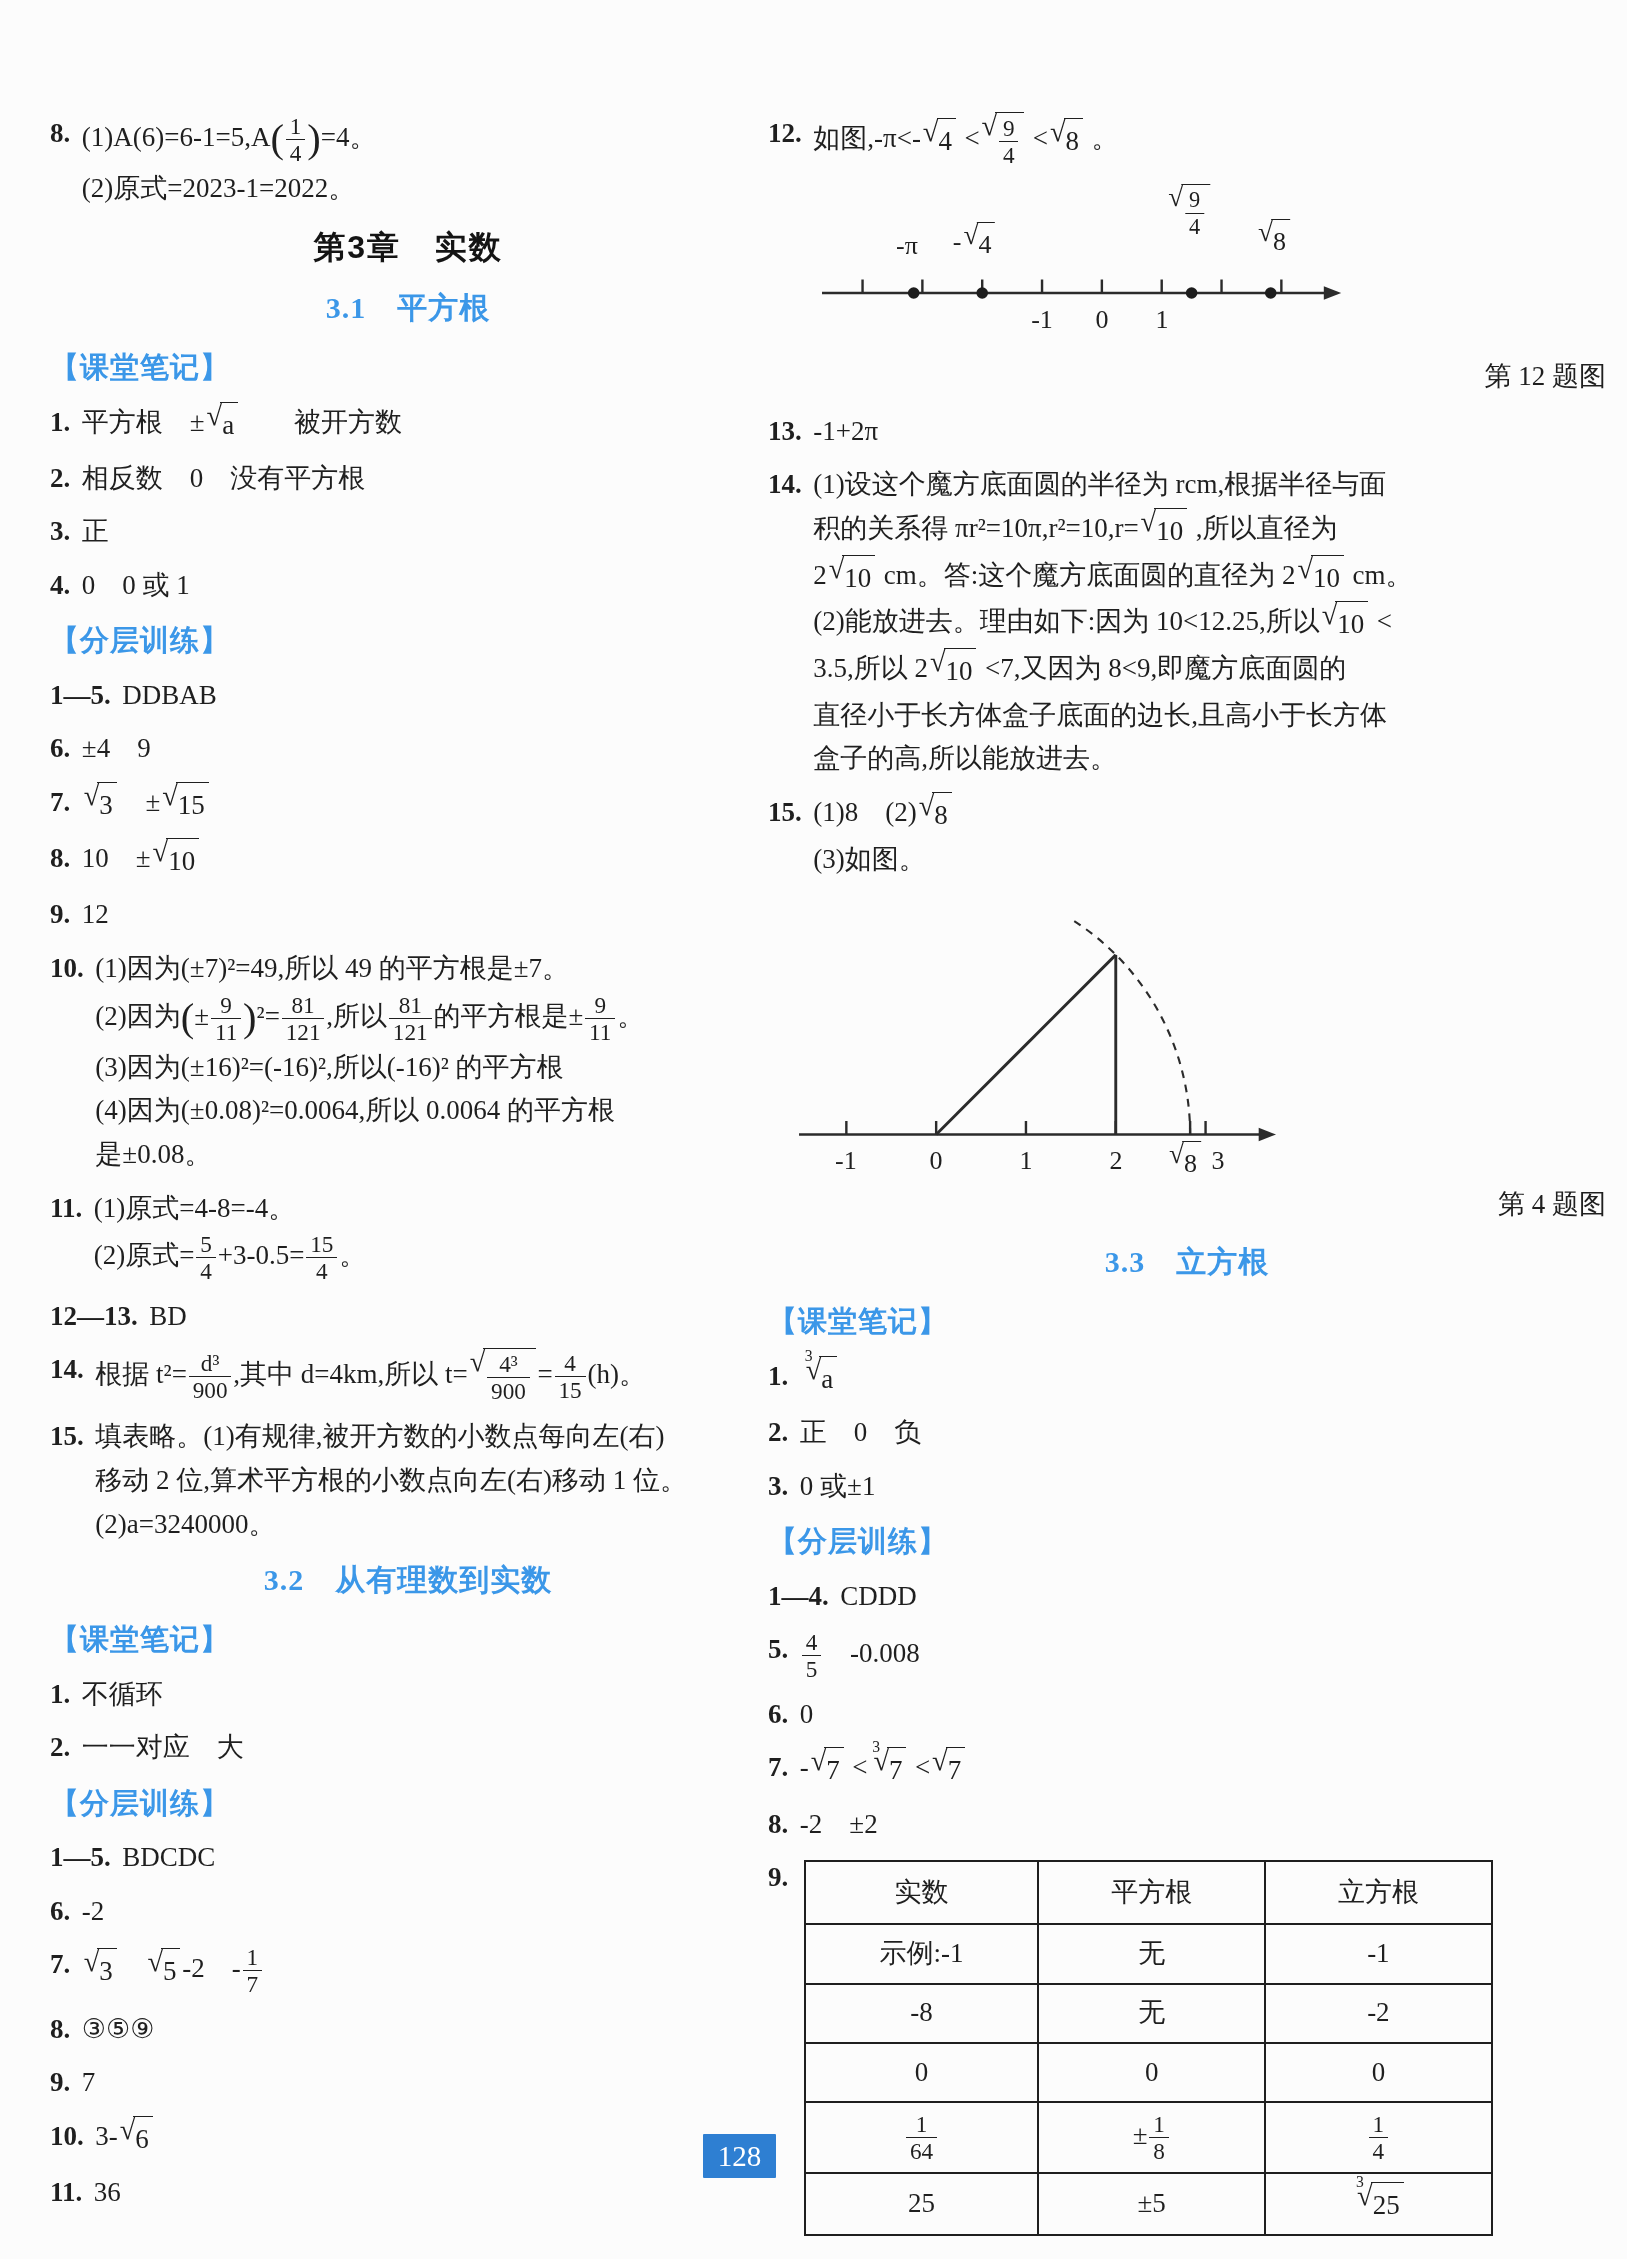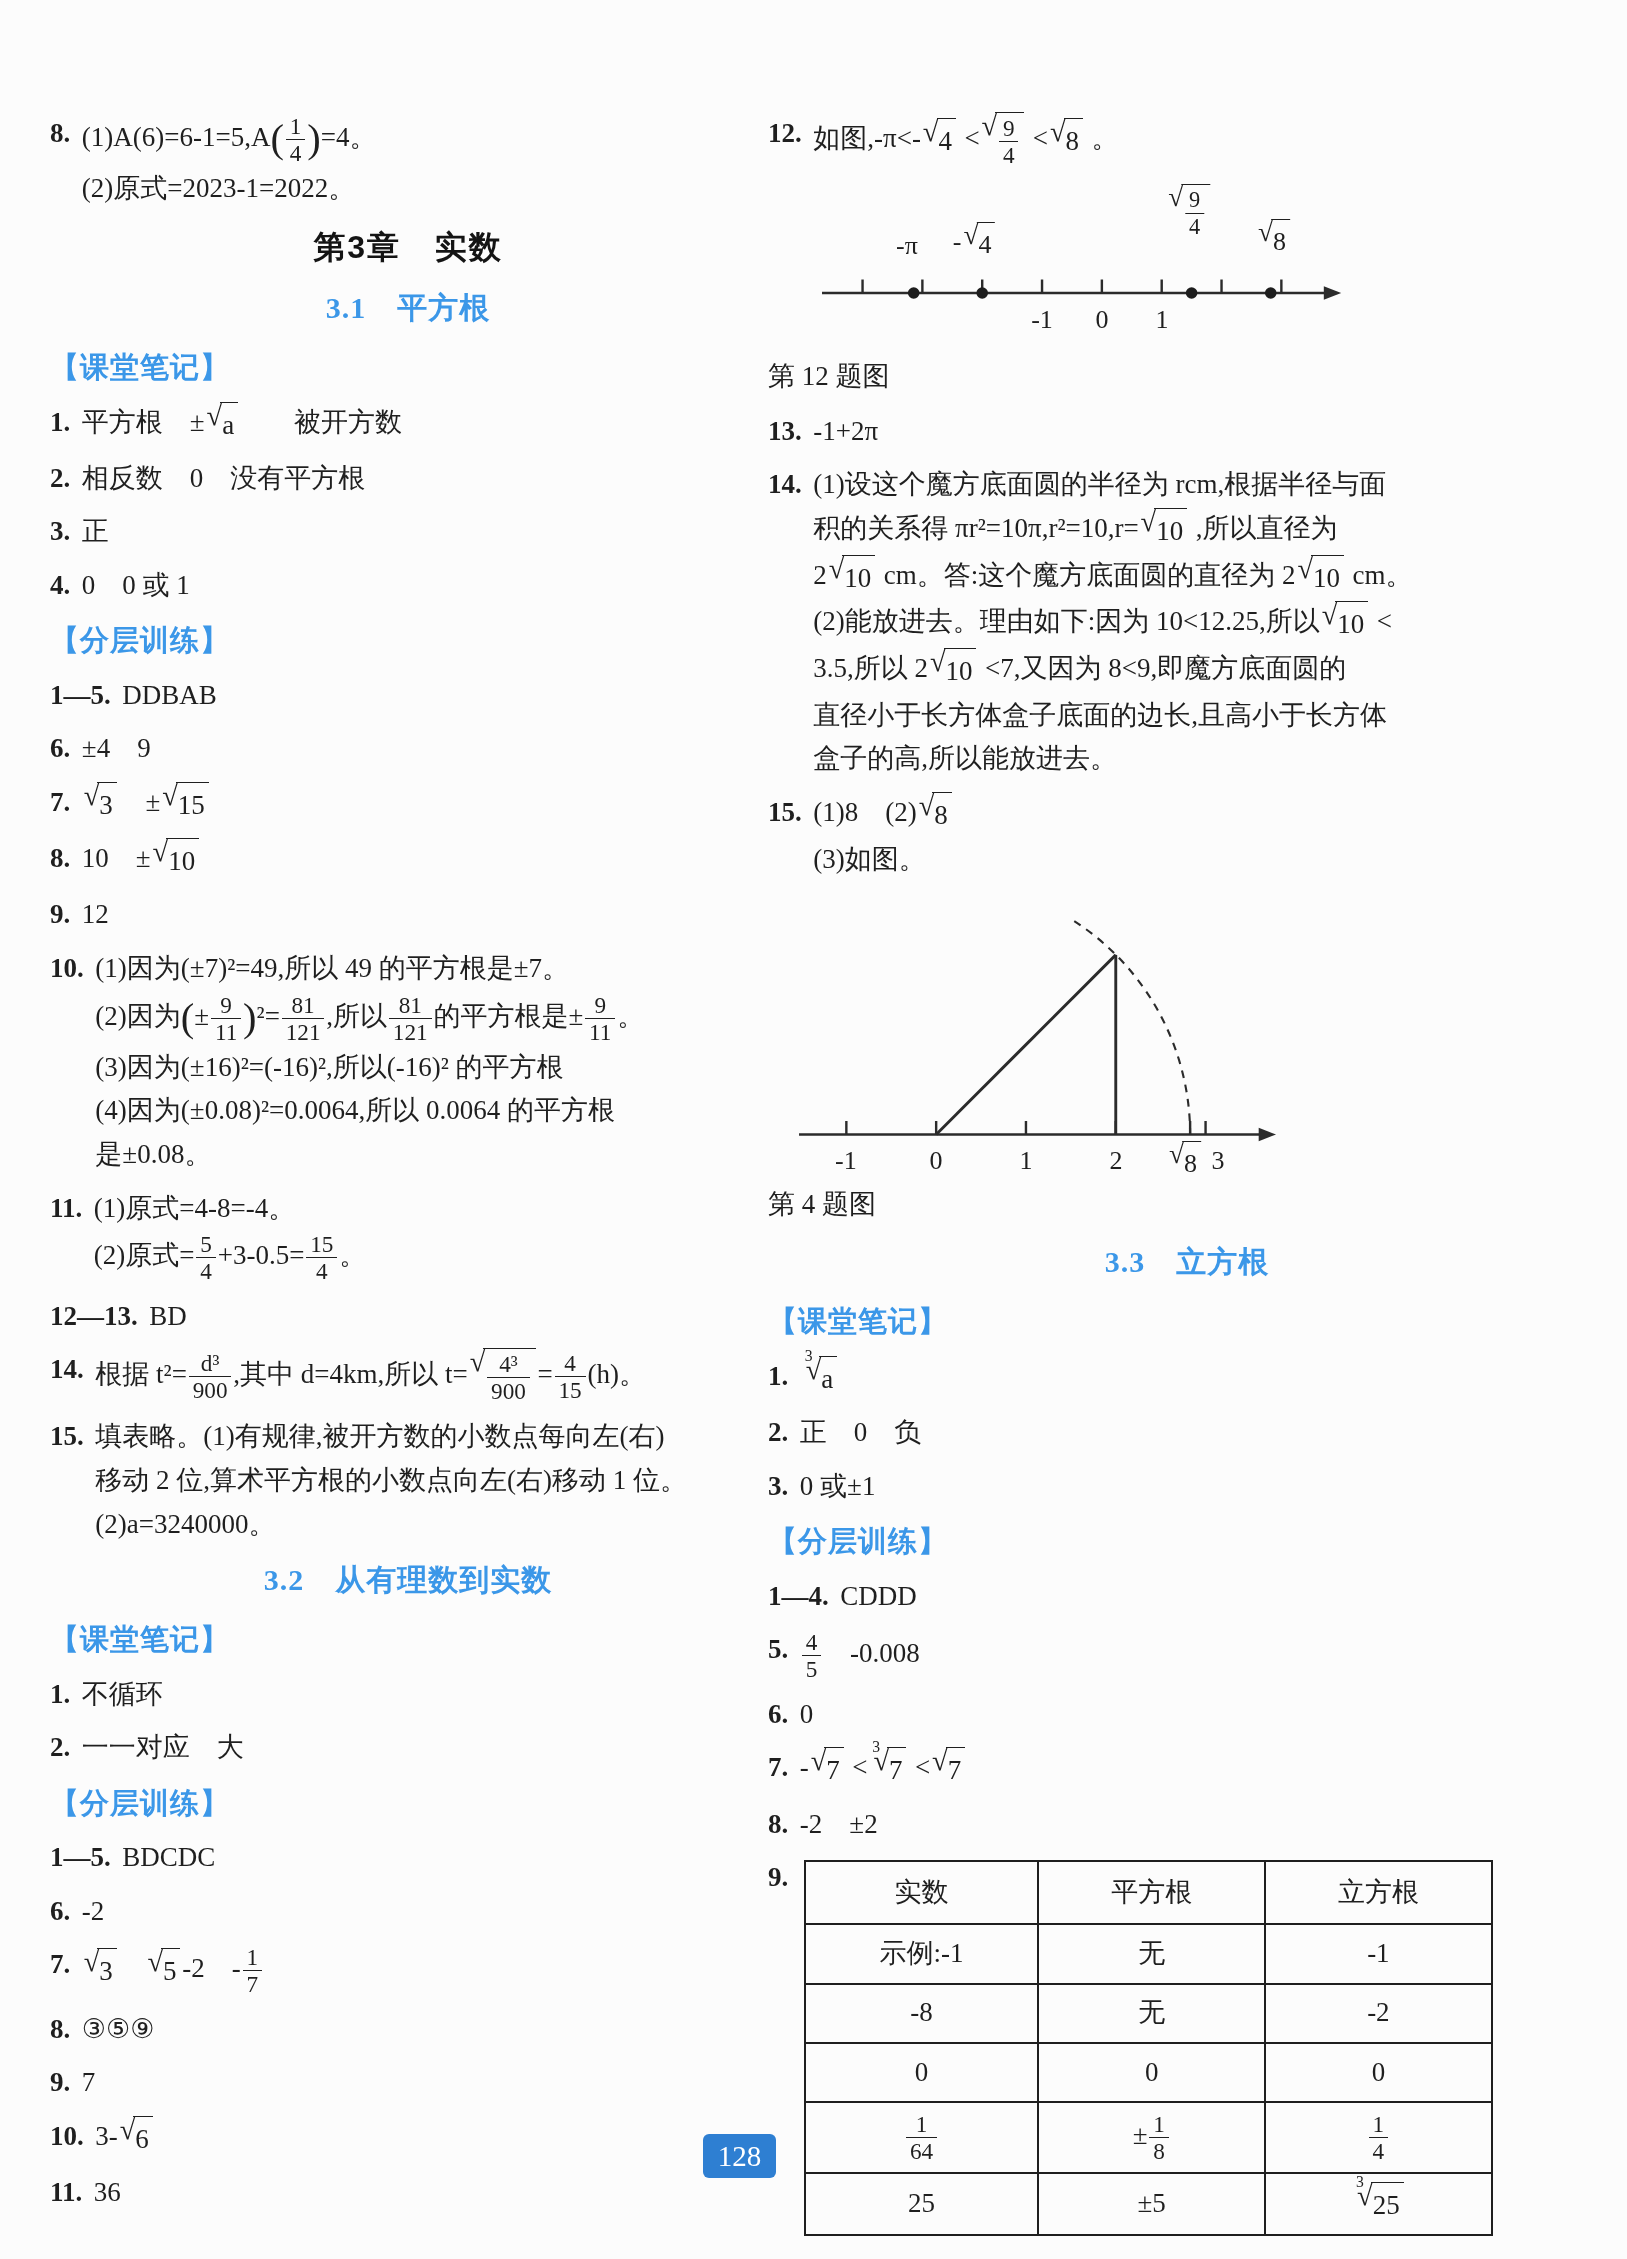--- a/index.html
+++ b/index.html
@@ -32,33 +32,33 @@
   .fr .d{border-top:1.9px solid currentColor}
   .sq{display:inline-flex;align-items:flex-start;vertical-align:middle;margin:0 1.9px}
   .sq .rs{font-size:1.05em;line-height:1.15;margin-right:-1.9px;transform:translateY(-0.06em)}
   .sq .v{border-top:1.9px solid currentColor;padding:1px 3.9px 0 1.9px}
   .ix{font-style:normal;font-size:0.58em;line-height:1;transform:translate(2.9px,-0.5em);margin-right:-3.9px}
   .bp{font-size:1.5em;line-height:1;vertical-align:middle;font-weight:400}
 
   
   .fig{position:relative;margin:0 0 5.8px}
   .fig .lab{position:absolute;transform:translateX(-50%);white-space:nowrap;font-size:26px}
-  .cap{text-align:left;margin:-3.9px 0 11.6px;font-size:27px}
+  .cap{text-align:right;margin:-3.9px 0 11.6px;font-size:27px}
   svg .axis{stroke:#2b2b2b;stroke-width:2.5;fill:none}
   svg .dash{stroke:#2b2b2b;stroke-width:2.2;fill:none;stroke-dasharray:8 7}
   svg .dot{fill:#1d1d1d}
   svg .ah{fill:#2b2b2b}
 
   
   .tbl{border-collapse:collapse;margin:3.9px 0 11.6px 3.9px;width:689px}
   .tbl th,.tbl td{border:2.4px solid #1f1f1f;text-align:center;padding:6.8px 7.7px;font-weight:normal;font-size:27px}
   .tbl th{padding:8.7px 7.7px}
 
   .badge{position:absolute;left:703px;top:2134px;width:73px;height:44px;background:#2e7fd2;
-         border-radius:6px;color:#fff;display:flex;align-items:center;justify-content:center;
+         border-radius:1px;color:#fff;display:flex;align-items:center;justify-content:center;
          font-size:29px;font-family:"Liberation Serif",serif}
 </style>
 </head>
 <body>
 
 <div class="col" id="colL">
 
   <div class="it">
     <span class="no">8.</span>
     <span class="bd">

